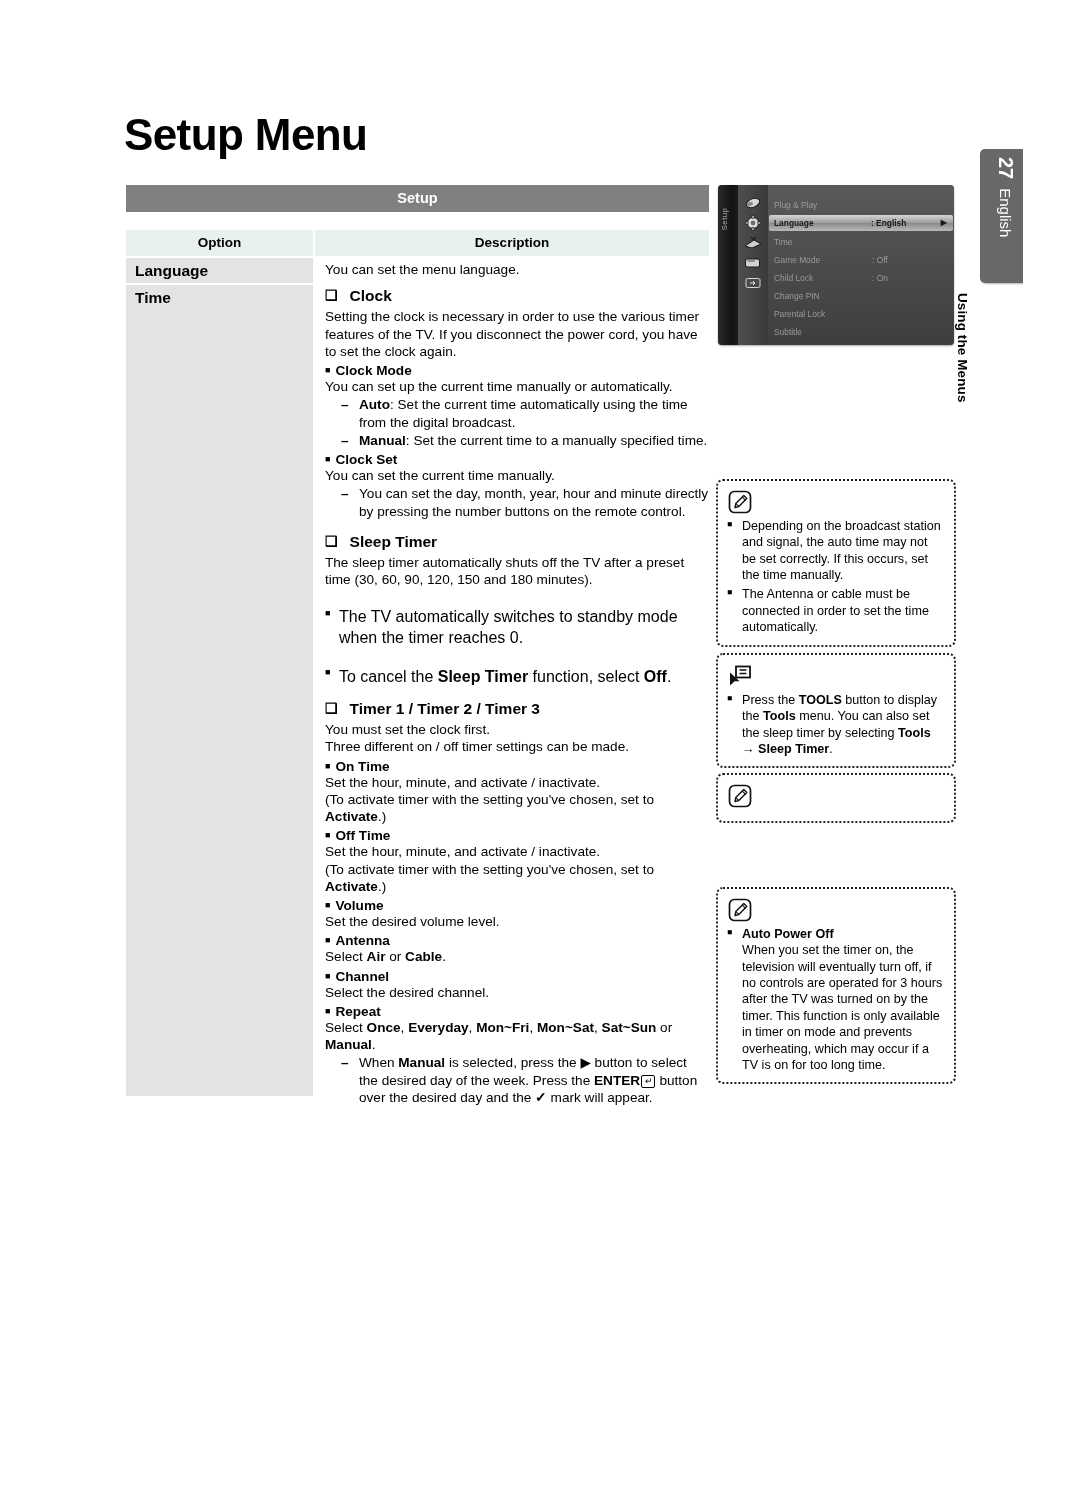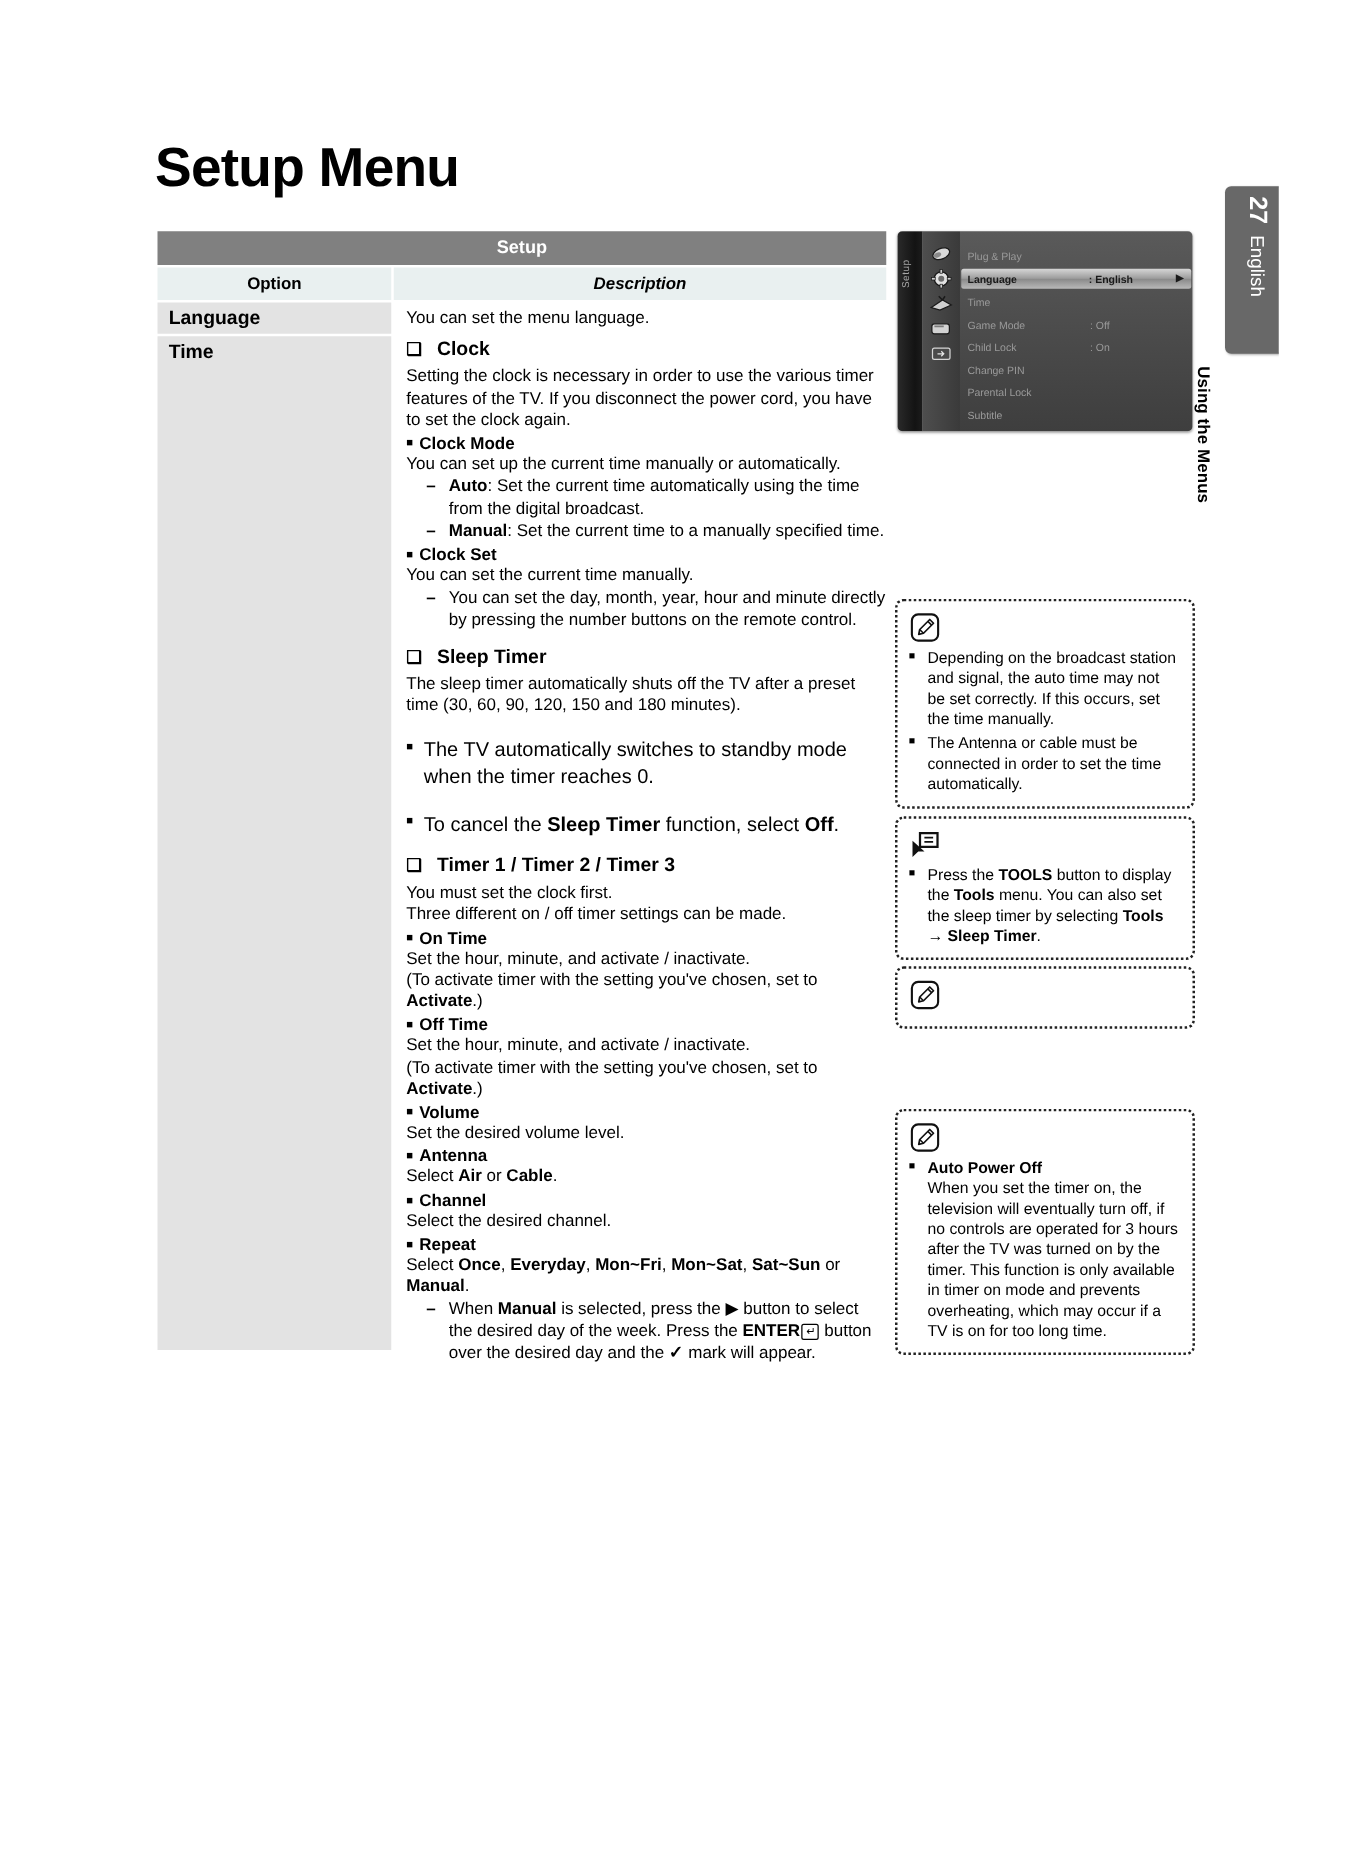--- a/index.html
+++ b/index.html
@@ -90,40 +90,39 @@
   .tbl-title {
     background: #808080;
     color: #ffffff;
     font-size: 14.5px;
     font-weight: bold;
     text-align: center;
     padding: 5px 0 6px 0;
   }
   .tbl-subhead {
     display: flex;
-    margin-top: 2px;
+    margin-top: 18px;
     align-items: flex-end;
   }
   .tbl-subhead .col-opt {
     width: 187px;
     background: #e9f0f0;
     text-align: center;
     font-size: 13.5px;
     font-weight: bold;
     padding: 5px 0 6px 0;
   }
   .tbl-subhead .col-desc {
     flex: 1;
     margin-left: 2px;
     background: #e9f0f0;
     text-align: center;
     font-size: 13.5px;
     font-weight: bold;
     padding: 5px 0 6px 0;
-    font-style: italic;
   }
   .tbl-body { display: flex; margin-top: 2px; }
   .col-left { width: 187px; }
   .col-right { flex: 1; margin-left: 2px; padding-left: 10px; box-sizing: border-box; }
 
   .opt-cell {
     background: #e3e3e3;
     font-size: 15.5px;
     font-weight: bold;
     padding: 4px 0 5px 9px;
@@ -201,21 +200,21 @@
   }
   .chk { font-size: 14px; font-weight: bold; }
 
   
   .osd {
     position: absolute;
     left: 718px;
     top: 184px;
     width: 236px;
     height: 160px;
-    background: #a3a3a3;
+    background: #1d4ed8;
     border-radius: 4px;
     overflow: hidden;
     box-shadow: 0 1px 2px rgba(0,0,0,0.35);
   }
   .osd-rail {
     position: absolute;
     left: 0; top: 0;
     width: 20px; height: 100%;
     background: linear-gradient(to right,#2a2a2a,#131313 70%,#1c1c1c);
   }

